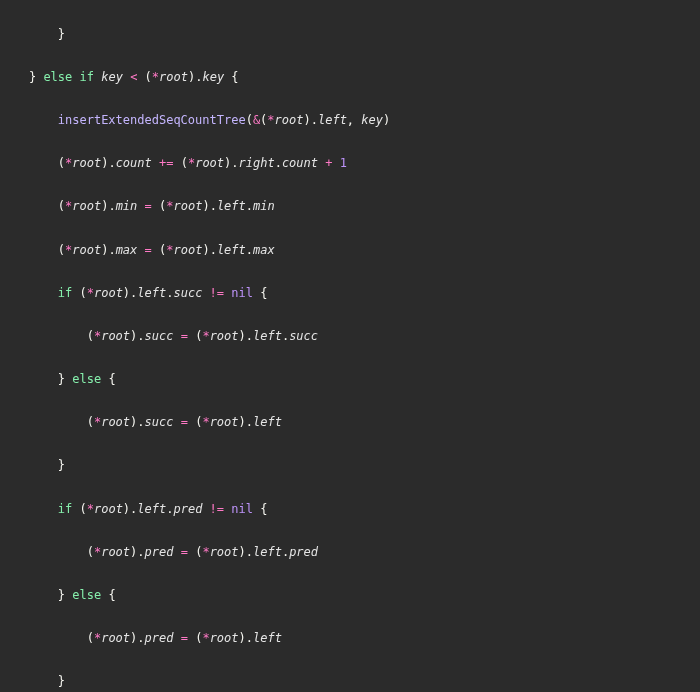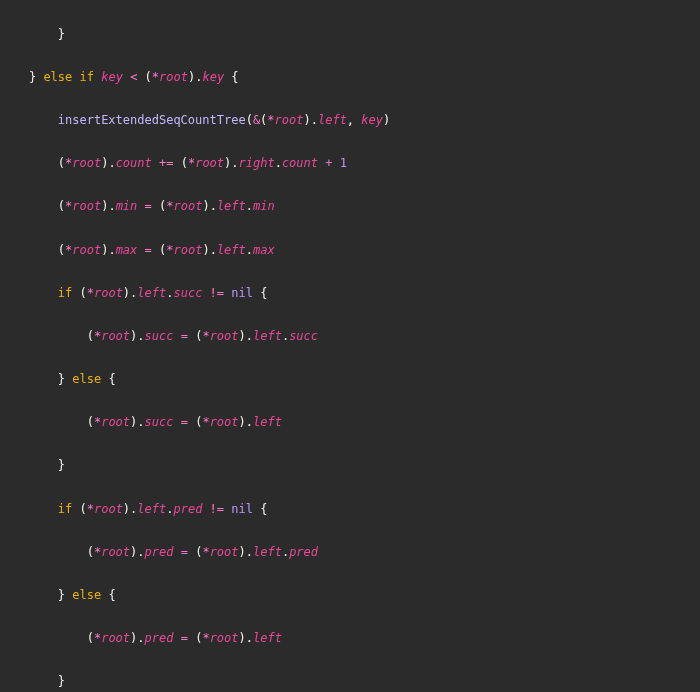--- a/index.html
+++ b/index.html
@@ -16,22 +16,22 @@
     font-size: 12px;
     line-height: 21.6px;
     color: #f8f8f2;
     white-space: pre;
     padding-top: 2px;
     padding-left: 0;
   }
   .line { display: block; }
   
   .t-pn { color: #f8f8f2; }          
-  .t-kw { color: #eab308; }          
-  .t-id { color: #ec4899; font-style: italic; } 
+  .t-kw { color: #86efac; }          
+  .t-id { color: #e5e5e5; font-style: italic; } 
   .t-fn { color: #c4b5fd; }          
   .t-op { color: #ff79c6; }          
   .t-nm { color: #bd93f9; }          
   .t-cn { color: #bd93f9; margin-top: 40px; }          
 </style>
 </head>
 <body>
 
 <div class="code-container">
 <span class="line"><span class="t-pn">        </span><span class="t-pn">}</span></span>

